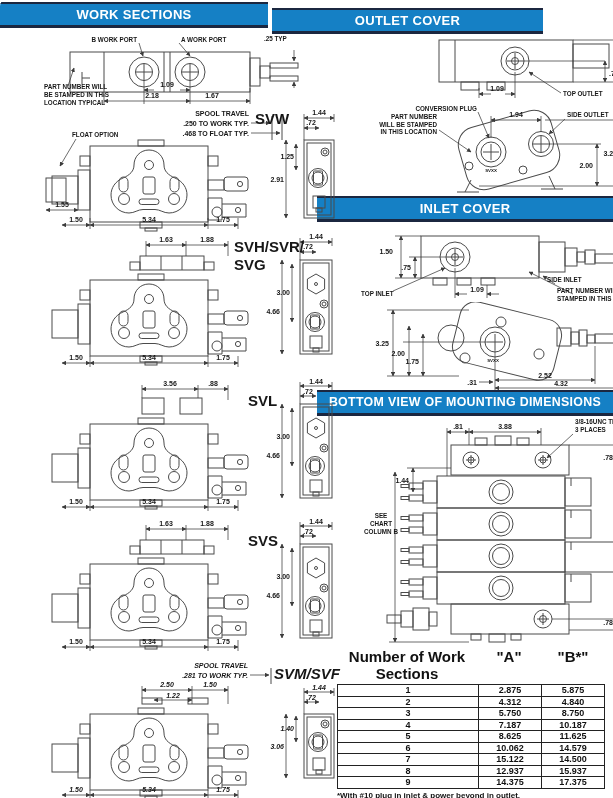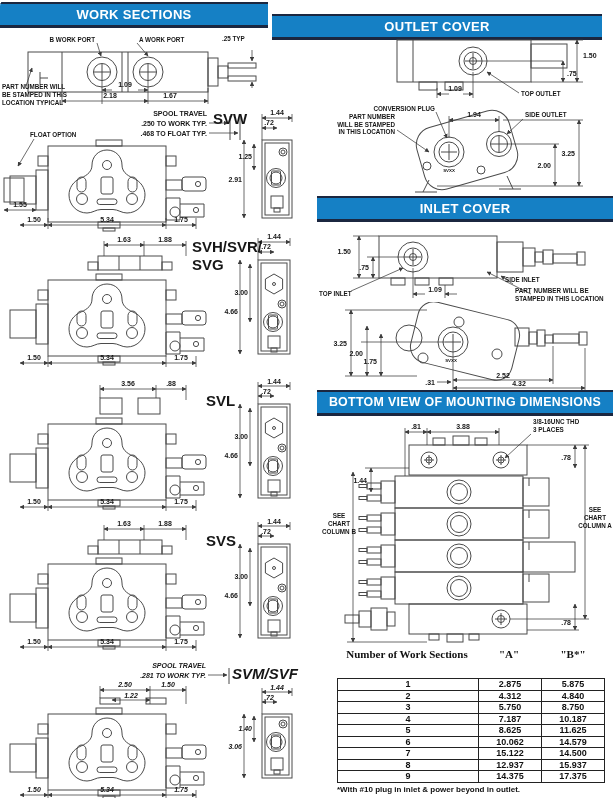--- a/index.html
+++ b/index.html
@@ -1,29 +1,29 @@
 <!DOCTYPE html>
 <html><head>
 <meta charset="utf-8">
 <style>
   html,body{margin:0;padding:0;background:#fff;}
   .page{position:relative;width:613px;height:798px;background:#ffffff;overflow:hidden;
         font-family:"Liberation Sans",sans-serif;border-radius:6px;}
   .hdr{position:absolute;height:21px;background:#1580c5;border-top:2px solid #1b2740;
        border-bottom:3px solid #1b2740;color:#fff;font-weight:bold;font-size:13px;
        text-align:center;line-height:21px;letter-spacing:.3px;}
-  .blk{position:absolute;}
+  .blk{position:absolute;padding-left:42px;}
   svg{display:block;}
   .ln, .ln *{fill:none;stroke:#4b4b4b;stroke-width:1;}
   .dim{fill:none;stroke:#3c3c3c;stroke-width:.75;}
   text{fill:#161616;stroke:none;font-family:"Liberation Sans",sans-serif;font-weight:bold;}
   .t7{font-size:7px;} .t65{font-size:6.3px;} .t15{font-size:15px;} .t42{font-size:4.4px;}
   
   .tblwrap{position:absolute;left:337px;top:648px;width:268px;color:#111;}
-  .thead{display:flex;font-weight:bold;font-size:11px;margin-bottom:18px;font-family:Liberation Serif, serif;}
+  .thead{display:flex;font-weight:bold;font-size:15px;margin-bottom:2px;}
   .thead .c1{width:140px;text-align:center;}
   .thead .c2{width:64px;text-align:center;}
   .thead .c3{width:64px;text-align:center;}
   table.dims{border-collapse:collapse;width:100%;}
   table.dims td{border:1px solid #222;text-align:center;font-size:9px;font-weight:bold;
                 height:10.5px;line-height:10.5px;padding:0;}
   table.dims td.c1{width:140px;}
   .foot{font-size:8px;font-weight:bold;margin-top:2px;}
 </style>
 </head>
@@ -103,21 +103,21 @@
         <rect x="0" y="2" width="14" height="6"></rect>
         <rect x="-8" y="3.5" width="8" height="3"></rect>
         <rect x="0" y="14" width="14" height="6"></rect>
         <rect x="-8" y="15.5" width="8" height="3"></rect>
         <rect x="14" y="0" width="14" height="22"></rect>
       </g>
     </defs>
   </svg>
 
   <div class="hdr" style="left:0;top:2px;width:268px;"><span>WORK SECTIONS</span></div>
-  <div class="hdr" style="left:272px;top:14px;width:330px;"><span>OUTLET COVER</span></div>
+  <div class="hdr" style="left:272px;top:8px;width:271px;"><span>OUTLET COVER</span></div>
   <div class="hdr" style="left:317px;top:390px;width:296px;font-size:12.4px;"><span>BOTTOM VIEW OF MOUNTING DIMENSIONS</span></div>
   <div class="hdr" style="left:317px;top:196px;width:296px;"><span>INLET COVER</span></div>
 
   <div class="blk" style="left:0;top:30px;">
     <svg width="268" height="78">
       <g class="ln">
         <rect x="28" y="22" width="180" height="40"></rect>
         <line x1="62" y1="22" x2="62" y2="62"></line>
         <line x1="40" y1="42" x2="40" y2="54"></line>
           <line x1="40" y1="48" x2="48" y2="48"></line>

